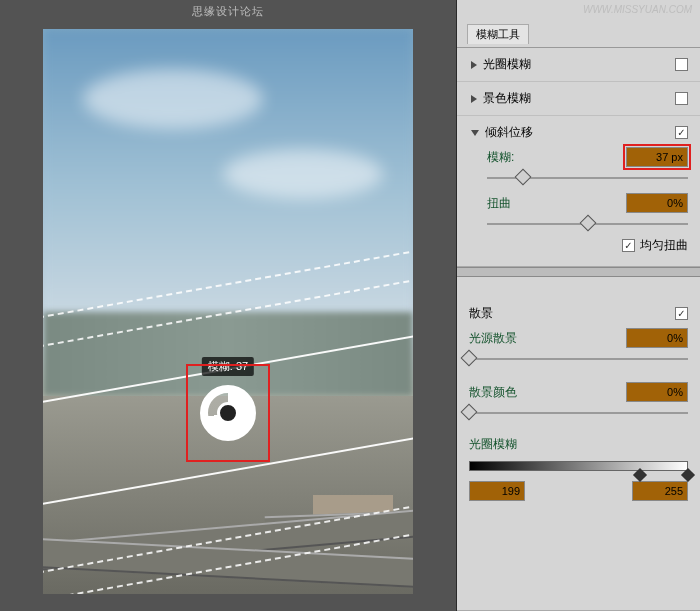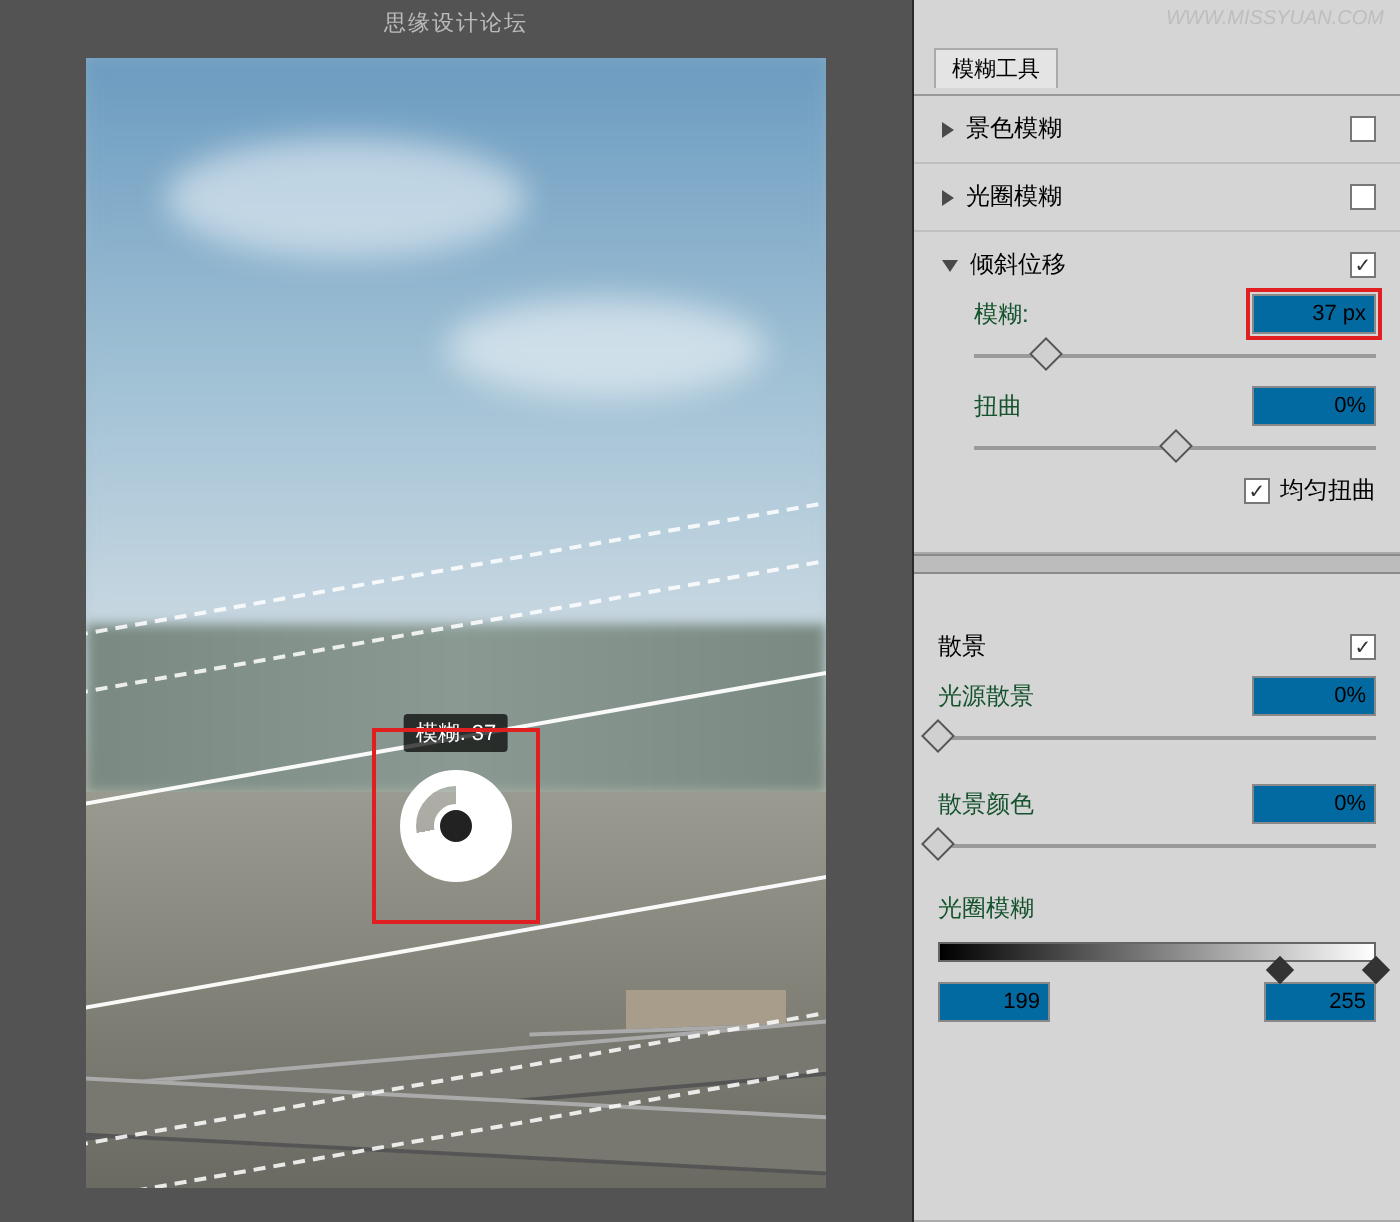--- a/index.html
+++ b/index.html
@@ -32,21 +32,21 @@
   .panel-tab { font-size: 11px; padding: 4px 10px 3px; background: #d5d5d5; border-bottom: 1px solid #999; display:flex; align-items:center; }
   .tab-lbl { background: #e4e4e4; padding: 2px 8px; border: 1px solid #aaa; border-bottom: none; }
   .section { padding: 8px 12px 8px 14px; border-bottom: 1px solid #c0c0c0; }
   .sec-head { display: flex; align-items: center; font-size: 12px; gap: 6px; }
   .tri { width: 0; height: 0; display:inline-block; }
   .tri-right { border-top: 4px solid transparent; border-bottom: 4px solid transparent; border-left: 6px solid #4a4a4a; }
   .tri-down { border-left: 4px solid transparent; border-right: 4px solid transparent; border-top: 6px solid #4a4a4a; }
   .chk { width: 13px; height: 13px; border: 1px solid #777; background: #fff; margin-left: auto; display:flex; align-items:center; justify-content:center; font-size:10px; color:#333; }
   .row { display: flex; align-items: center; font-size: 12px; margin: 6px 0 2px; }
   .row-label { flex: 0 0 64px; color: #14532d; text-align: left; padding-left: 16px; }
-  .val-box { width: 62px; height: 20px; border: 1px solid #888; background: #0369a1; font-size: 11px; text-align: right; padding-right: 4px; line-height: 18px; margin-left: auto; }
+  .val-box { width: 62px; height: 20px; border: 1px solid #888; background: #a16207; font-size: 11px; text-align: right; padding-right: 4px; line-height: 18px; margin-left: auto; }
   .val-hl { outline: 2px solid #e02020; outline-offset: 1px; }
   .slider { position: relative; height: 18px; margin: 0 0 4px 16px; }
   .track { position: absolute; top: 8px; left: 0; right: 0; height: 2px; background: #9a9a9a; }
   .thumb { position: absolute; top: 2px; width: 12px; height: 12px; background: #d0d0d0; border: 1px solid #555; transform: translateX(-50%) rotate(45deg); }
   .sub-chk-row { display:flex; align-items:center; font-size:12px; gap:5px; padding-left:16px; margin-top:4px; }
   .range-bar { position: relative; height: 20px; margin: 4px 0; }
   .range-grad { position:absolute; top:4px; left:0; right:0; height:10px; background: linear-gradient(to right, #000, #fff); border:1px solid #666; }
   .range-thumb { position:absolute; top:13px; width:10px; height:10px; background:#333; transform: translateX(-50%) rotate(45deg); }
   .range-vals { display:flex; justify-content:space-between; margin-top:2px; }
   .range-vals .val-box { margin: 0; width: 56px; }
@@ -90,34 +90,34 @@
   <div class="wm2">WWW.MISSYUAN.COM</div>
 
   <div class="panel">
     <div class="panel-tab">
       <span class="tab-lbl">模糊工具</span>
     </div>
 
     <div class="section">
       <div class="sec-head">
         <span class="tri tri-right"></span>
-        <span>景色模糊</span>
+        <span>光圈模糊</span>
         <span class="chk"></span>
       </div>
     </div>
 
     <div class="section">
       <div class="sec-head">
         <span class="tri tri-right"></span>
-        <span>光圈模糊</span>
+        <span>景色模糊</span>
         <span class="chk"></span>
       </div>
     </div>
 
-    <div class="section" style="border-bottom:none; padding-bottom:22px;">
+    <div class="section" style="border-bottom:none; padding-bottom:12px;">
       <div class="sec-head">
         <span class="tri tri-down"></span>
         <span>倾斜位移</span>
         <span class="chk">✓</span>
       </div>
 
       <div class="row">
         <span class="row-label">模糊:</span>
         <span class="val-box val-hl">37 px</span>
       </div>

